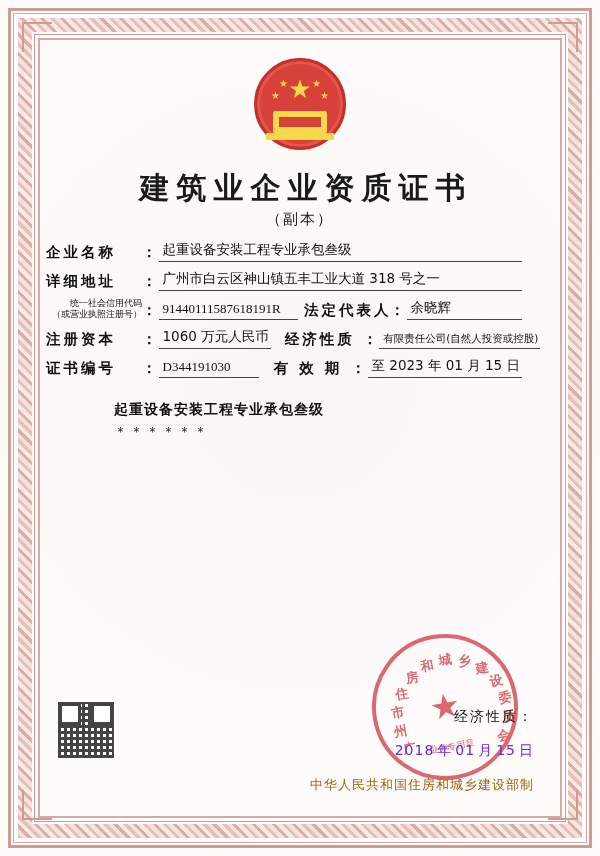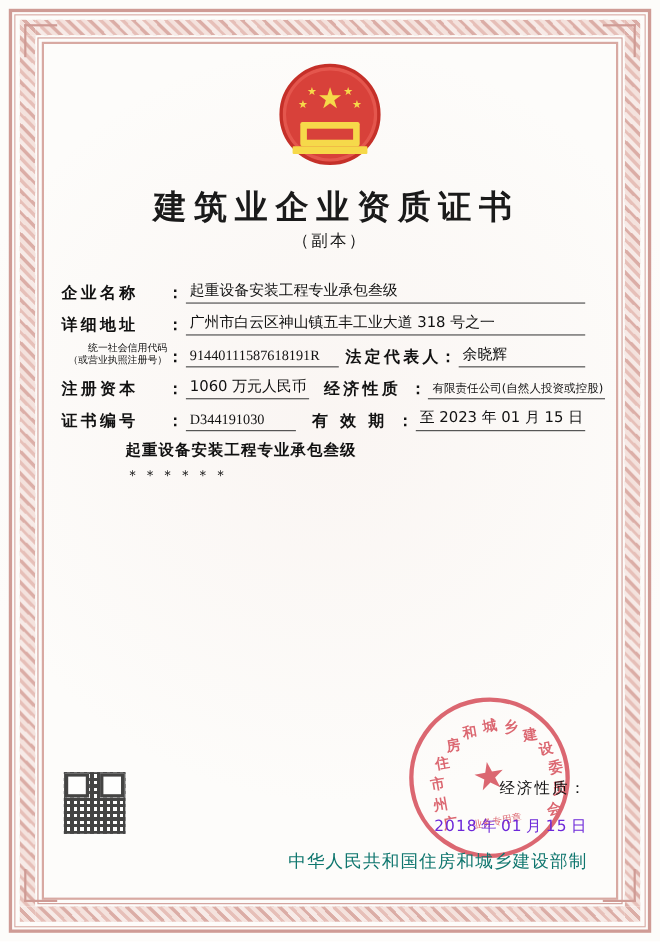--- a/index.html
+++ b/index.html
@@ -150,25 +150,24 @@
     text-align: center;
     font-size: 15px;
     color: #1a1a1a;
     letter-spacing: 2px;
     font-family: "DejaVu Sans", "Liberation Sans", sans-serif;
   }
 
   
   .fields {
     position: absolute;
-    left: 56px;
+    left: 46px;
     top: 238px;
     width: 476px;
     font-family: "DejaVu Sans", "Liberation Sans", sans-serif;
-    margin-top: 14px;
   }
   .row {
     display: flex;
     align-items: flex-end;
     margin-bottom: 5px;
     min-height: 24px;
   }
   .label {
     font-size: 14.5px;
     font-weight: bold;
@@ -294,23 +293,23 @@
     white-space: nowrap;
   }
   .issue-date .d {
     border-bottom: 1px solid transparent;
     padding: 0 3px;
   }
   .ministry {
     position: absolute;
     right: 66px;
     bottom: 62px;
-    font-size: 16px;
+    font-size: 13px;
     letter-spacing: 1px;
-    color: #0f766e;
+    color: #a16207;
     font-family: "DejaVu Sans", "Liberation Sans", sans-serif;
   }
 
   
   .seal {
     position: absolute;
     right: 82px;
     bottom: 76px;
     width: 138px;
     height: 138px;

